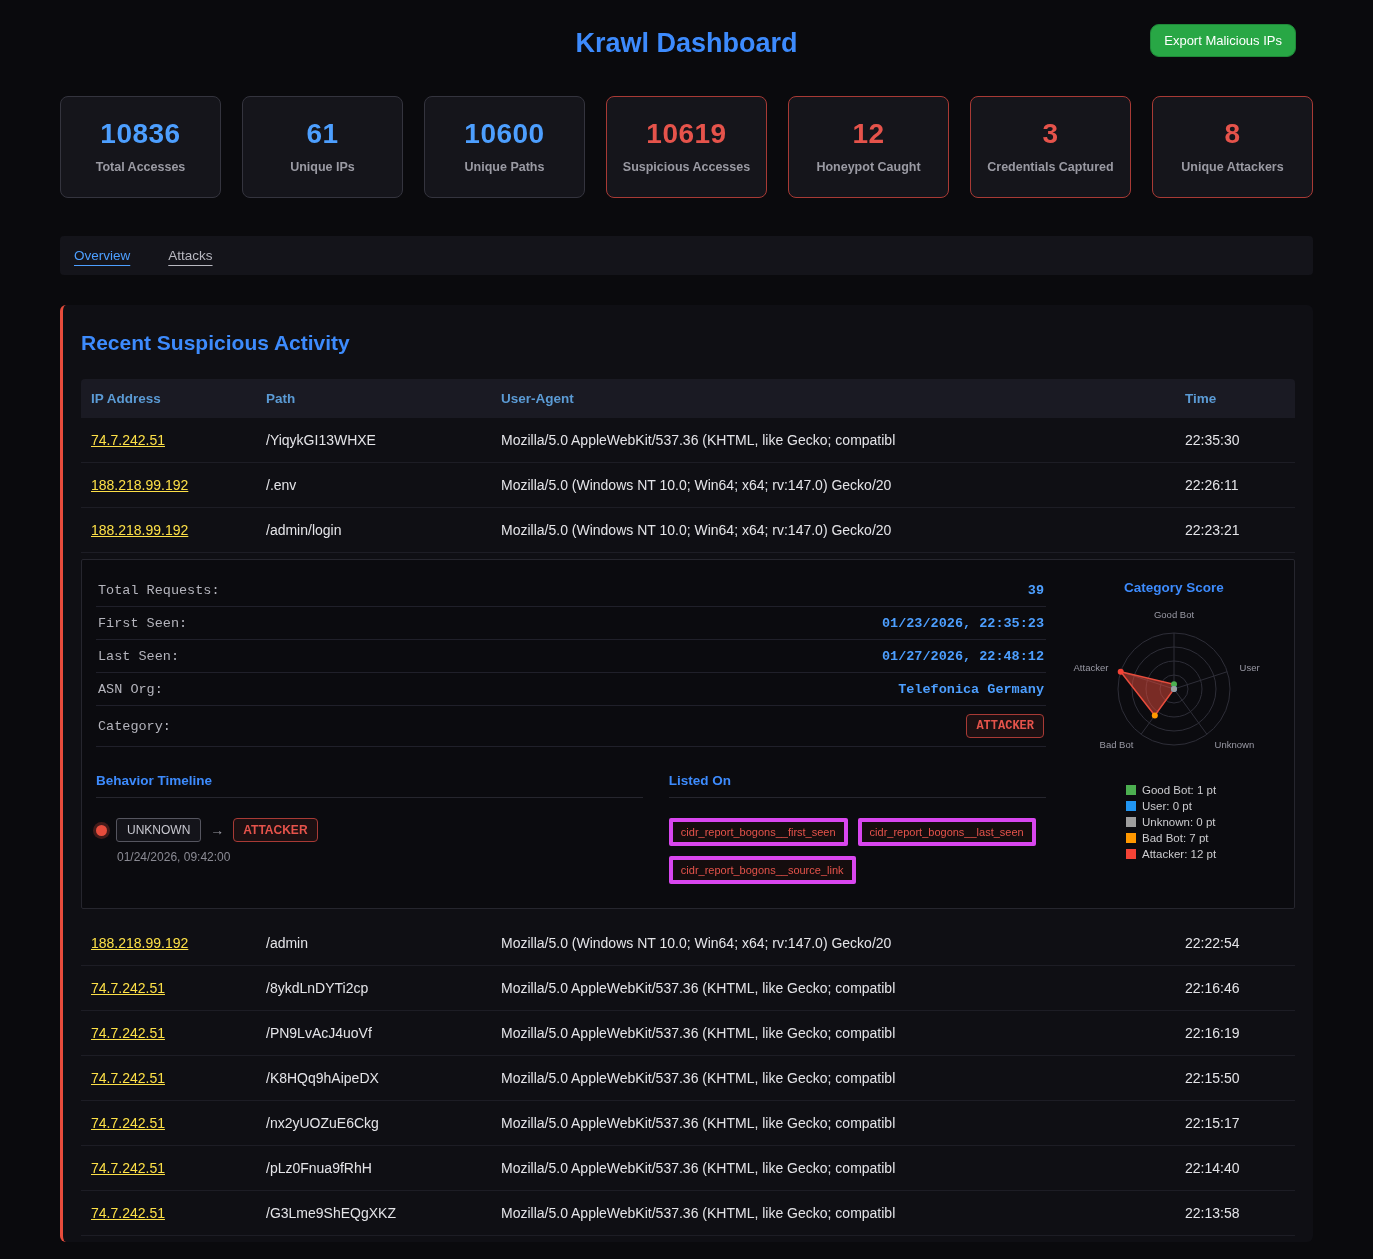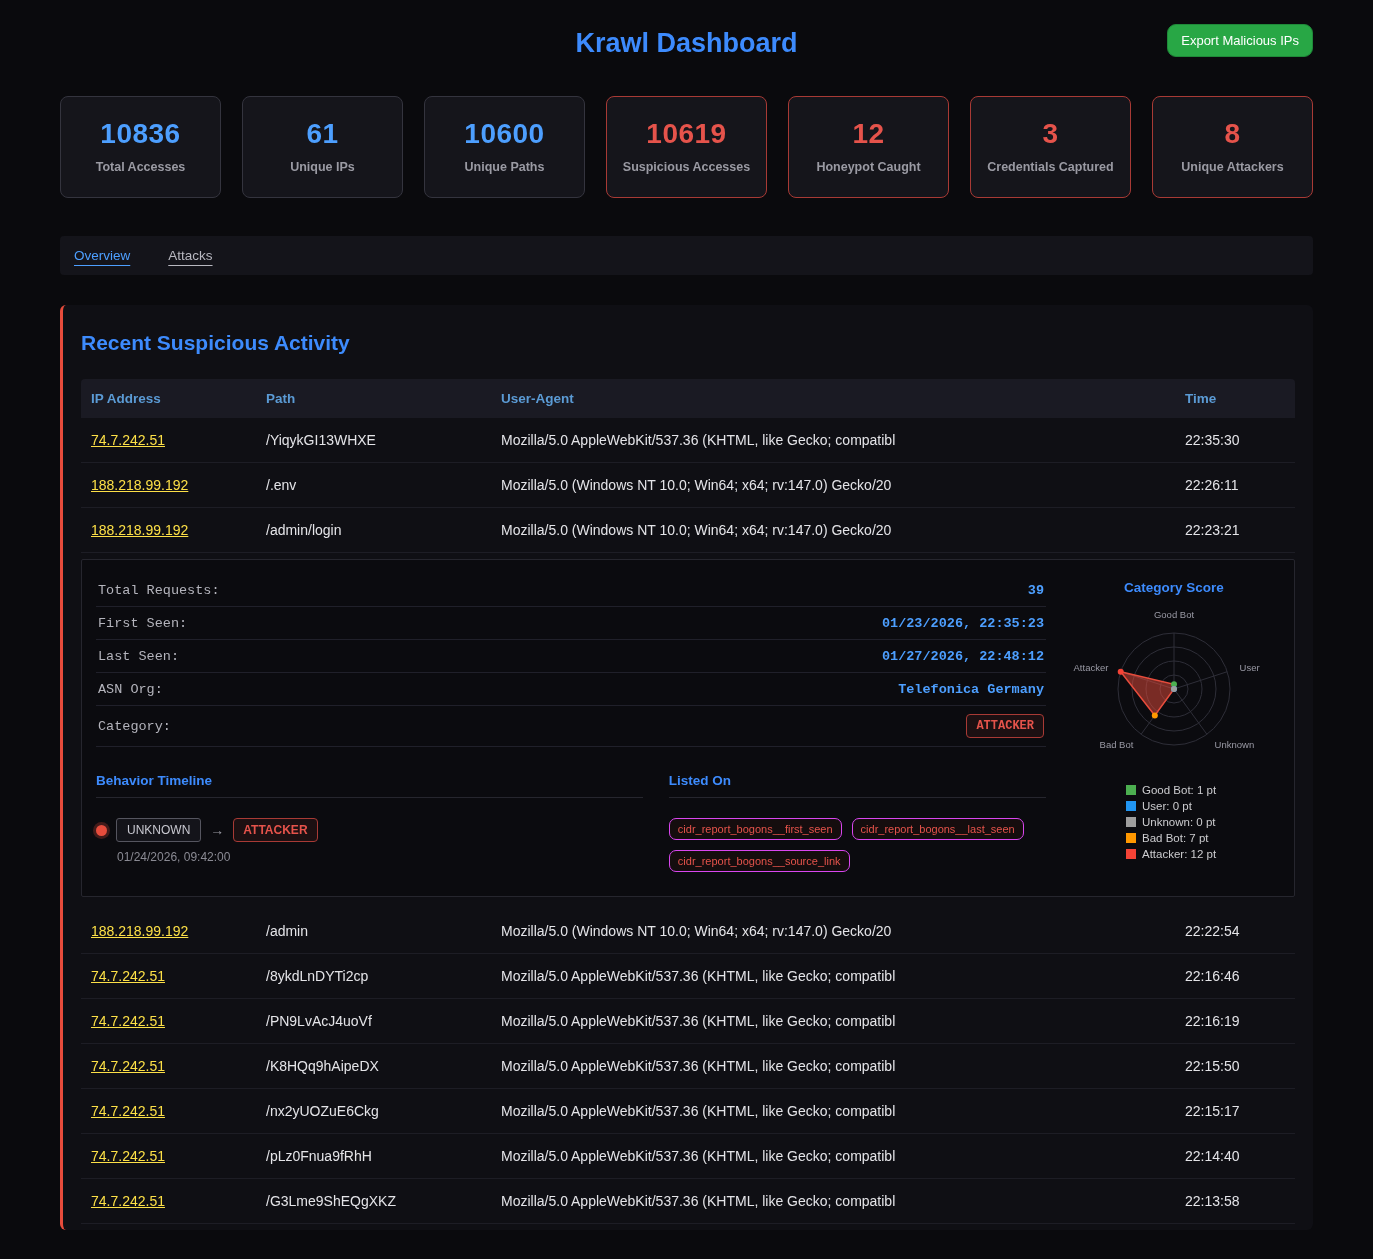--- a/index.html
+++ b/index.html
@@ -9,21 +9,21 @@
     color: #e4e4e8;
     font-family: "Liberation Sans", sans-serif;
     font-size: 14px;
   }
   .page { width: 1373px; margin: 0 auto; padding: 0 60px 14px; }
 
   
   .header { position: relative; padding-top: 28px; height: 74px; }
   .title { text-align: center; color: #3d8bfd; font-size: 27px; font-weight: bold; }
   .export-btn {
-    position: absolute; right: 0; top: 24px;
+    position: absolute; right: 17px; top: 24px;
     background: #28a745; color: #fff; border: 1px solid #1f8a39;
     border-radius: 9px; padding: 8px 13px; font-size: 13px;
     font-family: inherit; cursor: pointer;
   }
 
   
   .stats { display: flex; gap: 21px; margin-top: 22px; }
   .stat-card {
     flex: 1; background: #15151b; border: 1px solid #34343e;
     border-radius: 8px; text-align: center; padding: 21px 8px 23px;
@@ -94,22 +94,22 @@
     box-shadow: 0 0 0 3px rgba(231,76,60,0.25); flex: 0 0 auto;
   }
   .badge-plain {
     color: #c8c8d0; border: 1px solid #55555f; font-size: 12px;
     padding: 4px 10px; border-radius: 3px; background: #14141a;
   }
   .timeline-arrow { color: #9a9aa3; }
   .timeline-ts { color: #8a8a93; font-size: 12px; margin: 8px 0 0 21px; }
   .listed-badges { display: flex; flex-wrap: wrap; gap: 10px; }
   .listed-badge {
-    color: #e5534b; border: 1px solid #d946ef; font-size: 11px;
-    padding: 4px 8px; border-radius: 7px; background: #150d0e; cursor: pointer;
+    color: #e5534b; border: 4px solid #d946ef; font-size: 11px;
+    padding: 4px 8px; border-radius: 2px; background: #150d0e; cursor: pointer;
   }
 
   
   .radar-col { width: 212px; text-align: center; padding-top: 6px; }
   .radar-title { color: #3d8bfd; font-weight: bold; font-size: 13.5px; margin-bottom: 2px; }
   .legend { margin: 8px 0 0 58px; text-align: right; }
   .legend-item { display: flex; align-items: center; gap: 6px; margin-bottom: 4px; }
   .legend-swatch { width: 10px; height: 10px; flex: 0 0 auto; }
   .legend-label { font-size: 11.5px; color: #cccccf; }
 </style>

